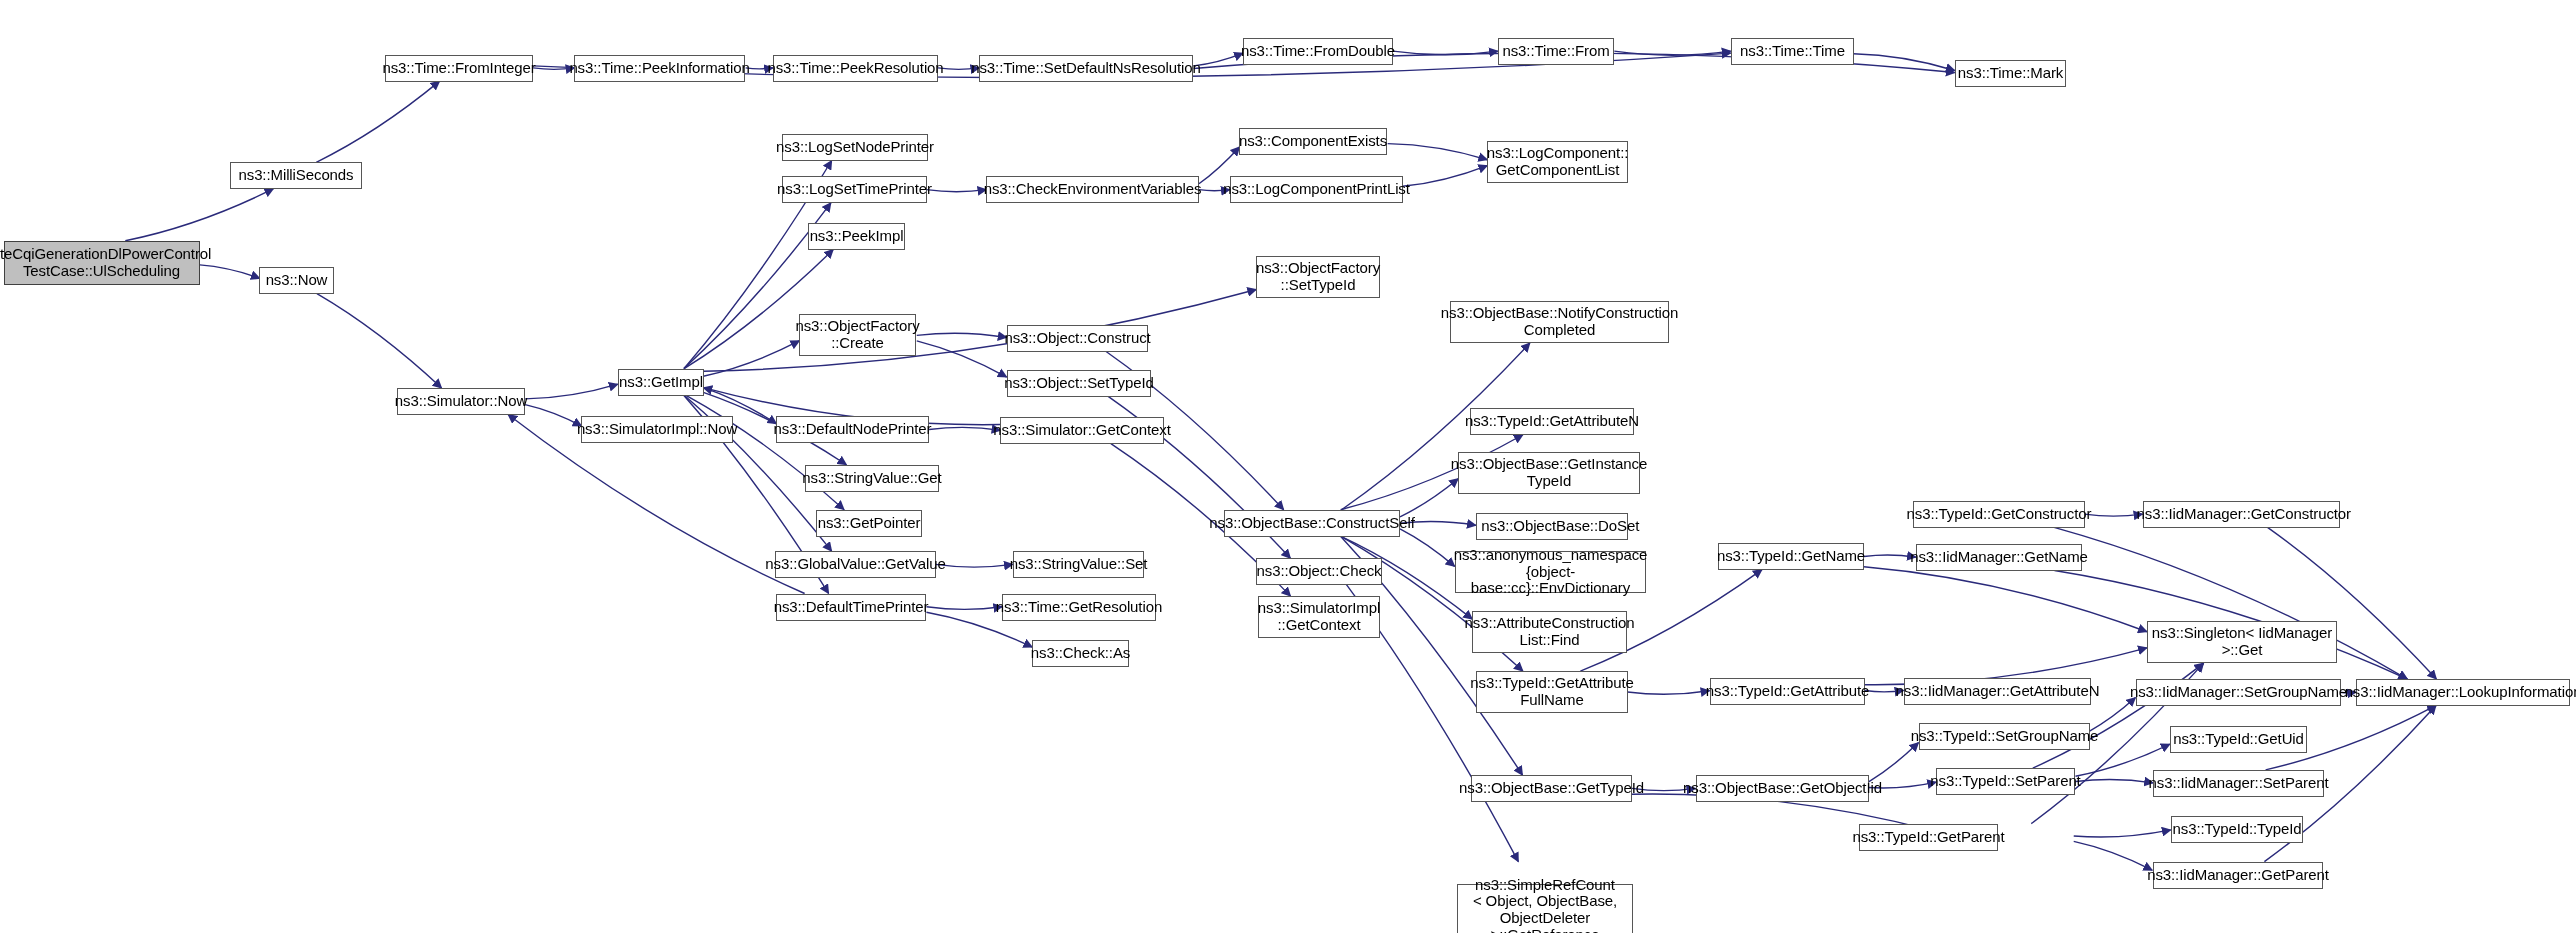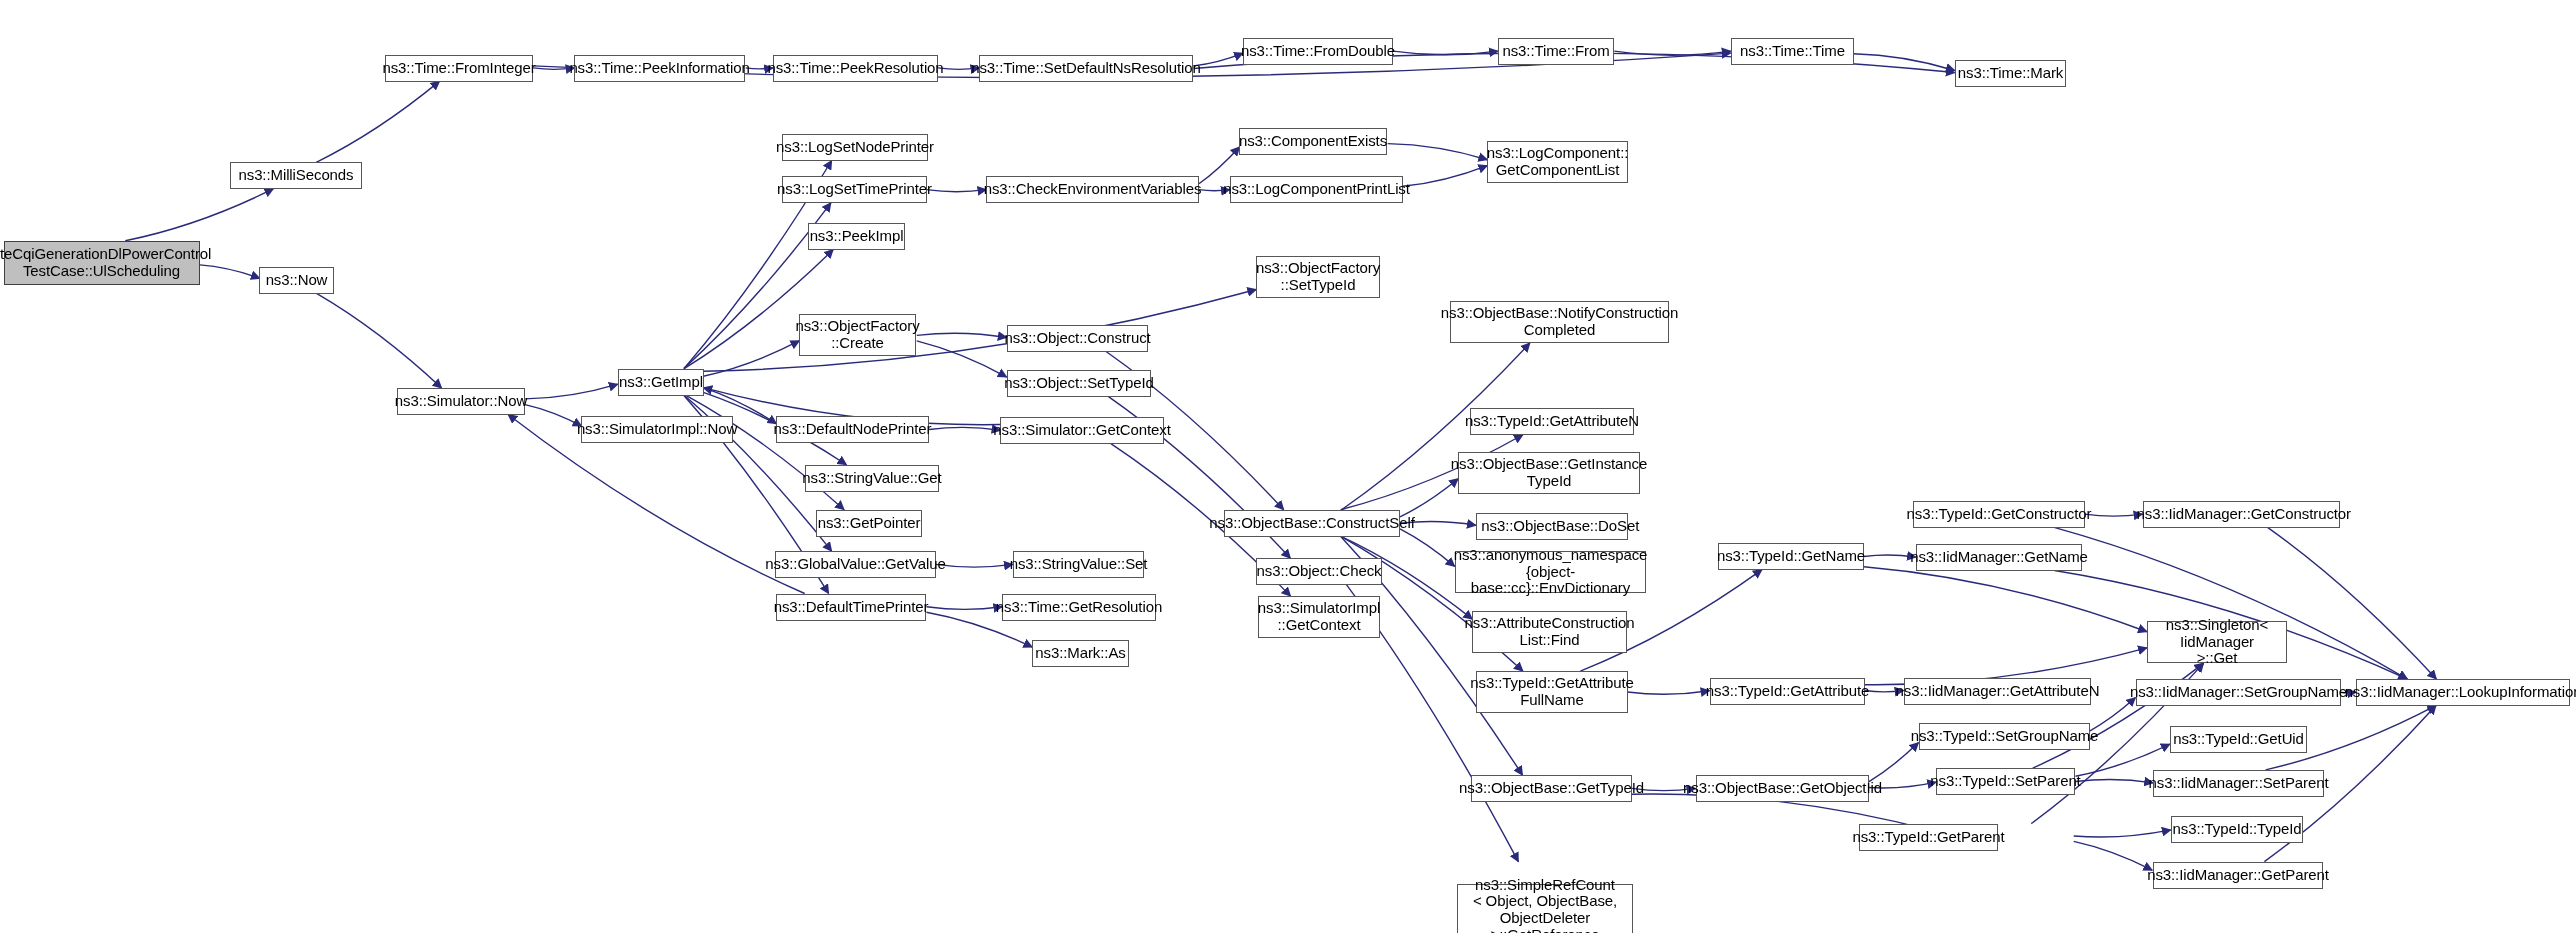--- a/index.html
+++ b/index.html
@@ -164,21 +164,21 @@
       <div class="node" style="left: 1230px; top: 176px; width: 173px; height: 26.5px;">ns3::LogComponentPrintList</div>
       <div class="node" style="left: 1487px; top: 141px; width: 141px; height: 42px;">ns3::LogComponent::
 GetComponentList</div>
       <div class="node" style="left: 1256px; top: 256px; width: 124px; height: 42px;">ns3::ObjectFactory
 ::SetTypeId</div>
       <div class="node" style="left: 1007px; top: 325px; width: 141px; height: 26.5px;">ns3::Object::Construct</div>
       <div class="node" style="left: 1007px; top: 370px; width: 144px; height: 26.5px;">ns3::Object::SetTypeId</div>
       <div class="node" style="left: 1000px; top: 417px; width: 164px; height: 26.5px;">ns3::Simulator::GetContext</div>
       <div class="node" style="left: 1013px; top: 551px; width: 131px; height: 26.5px;">ns3::StringValue::Set</div>
       <div class="node" style="left: 1002px; top: 594px; width: 154px; height: 26.5px;">ns3::Time::GetResolution</div>
-      <div class="node" style="left: 1032px; top: 640px; width: 97px; height: 26.5px;">ns3::Mark::As</div>
+      <div class="node" style="left: 1032px; top: 640px; width: 97px; height: 26.5px;">ns3::Check::As</div>
       <div class="node" style="left: 1224px; top: 510px; width: 176px; height: 26.5px;">ns3::ObjectBase::ConstructSelf</div>
       <div class="node" style="left: 1256px; top: 558px; width: 126px; height: 26.5px;">ns3::Object::Check</div>
       <div class="node" style="left: 1258px; top: 596px; width: 122px; height: 42px;">ns3::SimulatorImpl
 ::GetContext</div>
       <div class="node" style="left: 1450px; top: 301px; width: 219px; height: 42px;">ns3::ObjectBase::NotifyConstruction
 Completed</div>
       <div class="node" style="left: 1470px; top: 408px; width: 164px; height: 26.5px;">ns3::TypeId::GetAttributeN</div>
       <div class="node" style="left: 1458px; top: 452px; width: 182px; height: 42px;">ns3::ObjectBase::GetInstance
 TypeId</div>
       <div class="node" style="left: 1476px; top: 513px; width: 152px; height: 26.5px; padding-left: 20px;">ns3::ObjectBase::DoSet</div>
@@ -196,21 +196,21 @@
       <div class="node" style="left: 1718px; top: 543px; width: 146px; height: 26.5px;">ns3::TypeId::GetName</div>
       <div class="node" style="left: 1710px; top: 678px; width: 155px; height: 26.5px;">ns3::TypeId::GetAttribute</div>
       <div class="node" style="left: 1696px; top: 775px; width: 173px; height: 26.5px;">ns3::ObjectBase::GetObjectIid</div>
       <div class="node" style="left: 1913px; top: 501px; width: 172px; height: 26.5px;">ns3::TypeId::GetConstructor</div>
       <div class="node" style="left: 1916px; top: 544px; width: 166px; height: 26.5px;">ns3::IidManager::GetName</div>
       <div class="node" style="left: 1904px; top: 678px; width: 187px; height: 26.5px;">ns3::IidManager::GetAttributeN</div>
       <div class="node" style="left: 1919px; top: 723px; width: 171px; height: 26.5px;">ns3::TypeId::SetGroupName</div>
       <div class="node" style="left: 1936px; top: 768px; width: 139px; height: 26.5px;">ns3::TypeId::SetParent</div>
       <div class="node" style="left: 1859px; top: 824px; width: 139px; height: 26.5px;">ns3::TypeId::GetParent</div>
       <div class="node" style="left: 2143px; top: 501px; width: 197px; height: 26.5px; padding-left: 8px;">ns3::IidManager::GetConstructor</div>
-      <div class="node" style="left: 2147px; top: 621px; width: 140px; height: 42px;">ns3::Singleton&lt; IidManager
+      <div class="node" style="left: 2147px; top: 621px; width: 190px; height: 42px;">ns3::Singleton&lt; IidManager
 &gt;::Get</div>
       <div class="node" style="left: 2136px; top: 679px; width: 205px; height: 26.5px;">ns3::IidManager::SetGroupName</div>
       <div class="node" style="left: 2170px; top: 726px; width: 137px; height: 26.5px;">ns3::TypeId::GetUid</div>
       <div class="node" style="left: 2153px; top: 770px; width: 171px; height: 26.5px;">ns3::IidManager::SetParent</div>
       <div class="node" style="left: 2171px; top: 816px; width: 132px; height: 26.5px;">ns3::TypeId::TypeId</div>
       <div class="node" style="left: 2153px; top: 862px; width: 170px; height: 26.5px;">ns3::IidManager::GetParent</div>
       <div class="node" style="left: 2356px; top: 679px; width: 214px; height: 26.5px;">ns3::IidManager::LookupInformation</div>
     </div>
 </div>
 

